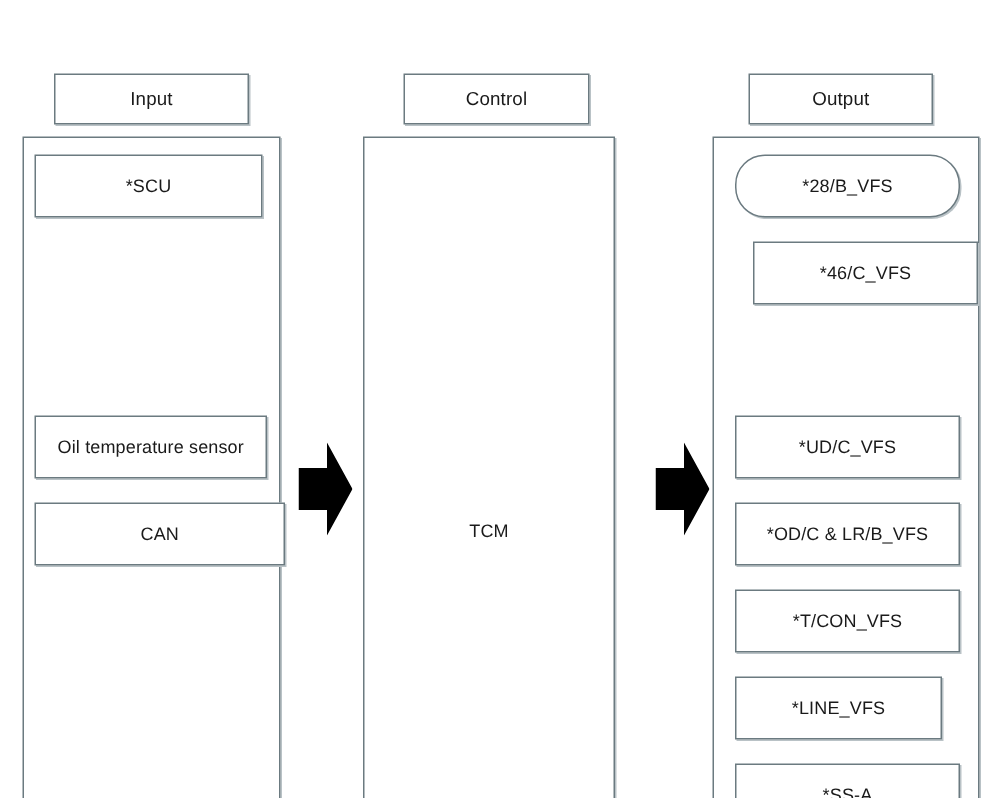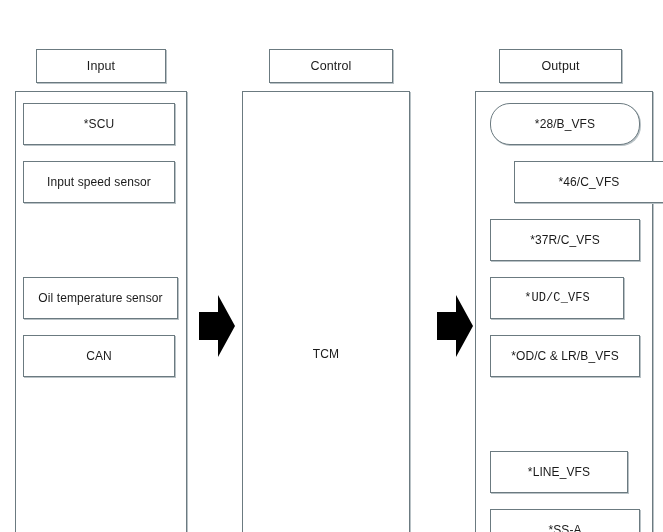--- a/index.html
+++ b/index.html
@@ -82,27 +82,24 @@
   <div class="box header-box" style="left:36px; top:11px; width:130px;">
     <span class="box-label">Input</span>
   </div>
 
   <div class="box column-container" style="left:15px; top:53px; width:172px; height:469px;">
   </div>
 
   <div class="box item-box" style="left:23px; top:65px; width:152px;text-decoration:underline;">
     <span class="box-label">*SCU</span>
   </div>
-  <div class="box item-box" style="left:23px; top:123px; width:152px;">
-    <span class="box-label">Input speed sensor</span>
-  </div>
   <div class="box item-box" style="left:23px; top:239px; width:155px;">
     <span class="box-label">Oil temperature sensor</span>
   </div>
-  <div class="box item-box" style="left:23px; top:297px; width:152px;">
+  <div class="box item-box" style="left:23px; top:297px; width:167px;">
     <span class="box-label">CAN</span>
   </div>
 
   <div class="block-arrow" style="left:199px; top:257px;">
     <svg viewBox="0 0 36 62" preserveAspectRatio="none" aria-hidden="true">
       <polygon points="0,17 19,17 19,0 36,31 19,62 19,45 0,45" fill="#000000"></polygon>
     </svg>
   </div>
 
   <div class="box header-box" style="left:269px; top:11px; width:124px;">
@@ -122,31 +119,31 @@
   <div class="box header-box" style="left:499px; top:11px; width:123px;">
     <span class="box-label">Output</span>
   </div>
 
   <div class="box column-container" style="left:475px; top:53px; width:178px; height:469px;">
   </div>
 
   <div class="box item-box" style="left:490px; top:65px; width:150px;border-radius:20px;">
     <span class="box-label">*28/B_VFS</span>
   </div>
-  <div class="box item-box" style="left:514px; top:123px; width:150px;">
+  <div class="box item-box" style="left:502px; top:123px; width:150px;">
     <span class="box-label">*46/C_VFS</span>
   </div>
-  <div class="box item-box" style="left:490px; top:181px; width:150px;">
-    <span class="box-label">*37R/C_VFS</span>
-  </div>
-  <div class="box item-box" style="left:490px; top:239px; width:134px;font-family:Liberation Mono, monospace;">
+  <div class="box item-box" style="left:490px; top:239px; width:150px;">
     <span class="box-label">*UD/C_VFS</span>
   </div>
   <div class="box item-box" style="left:490px; top:297px; width:150px;">
     <span class="box-label">*OD/C &amp; LR/B_VFS</span>
+  </div>
+  <div class="box item-box" style="left:490px; top:355px; width:150px;">
+    <span class="box-label">*T/CON_VFS</span>
   </div>
   <div class="box item-box" style="left:490px; top:413px; width:138px;">
     <span class="box-label">*LINE_VFS</span>
   </div>
   <div class="box item-box" style="left:490px; top:471px; width:150px;">
     <span class="box-label">*SS-A</span>
   </div>
 
 </div>
 

